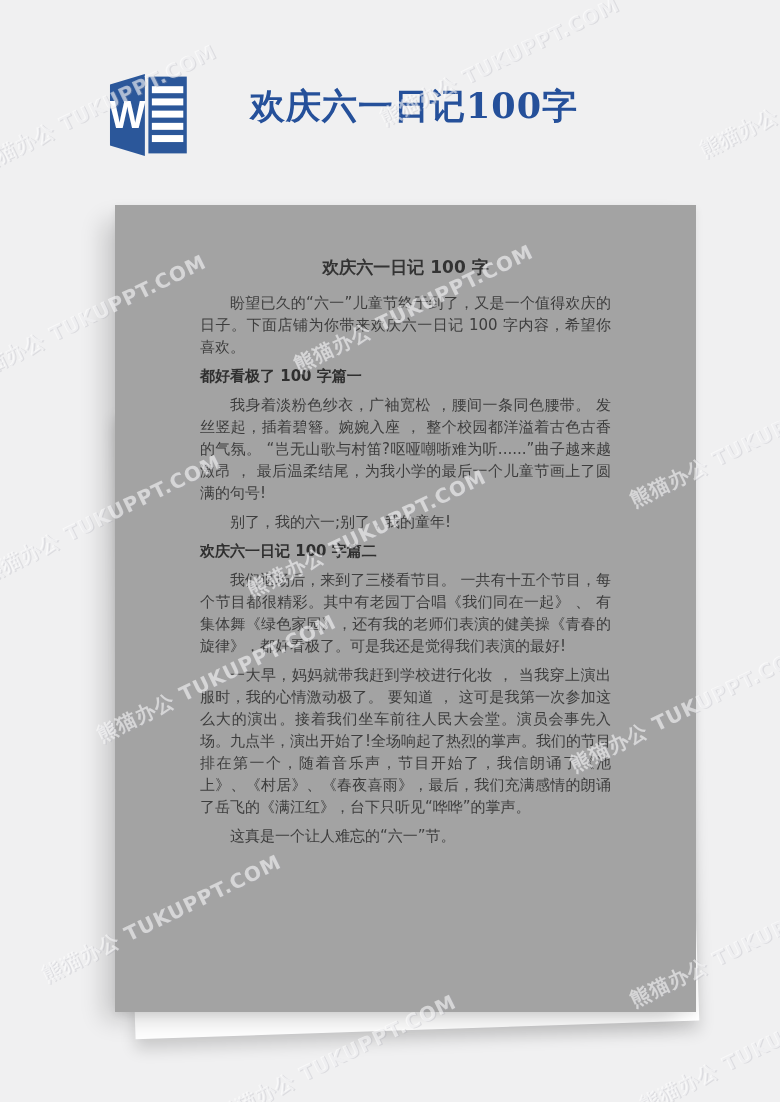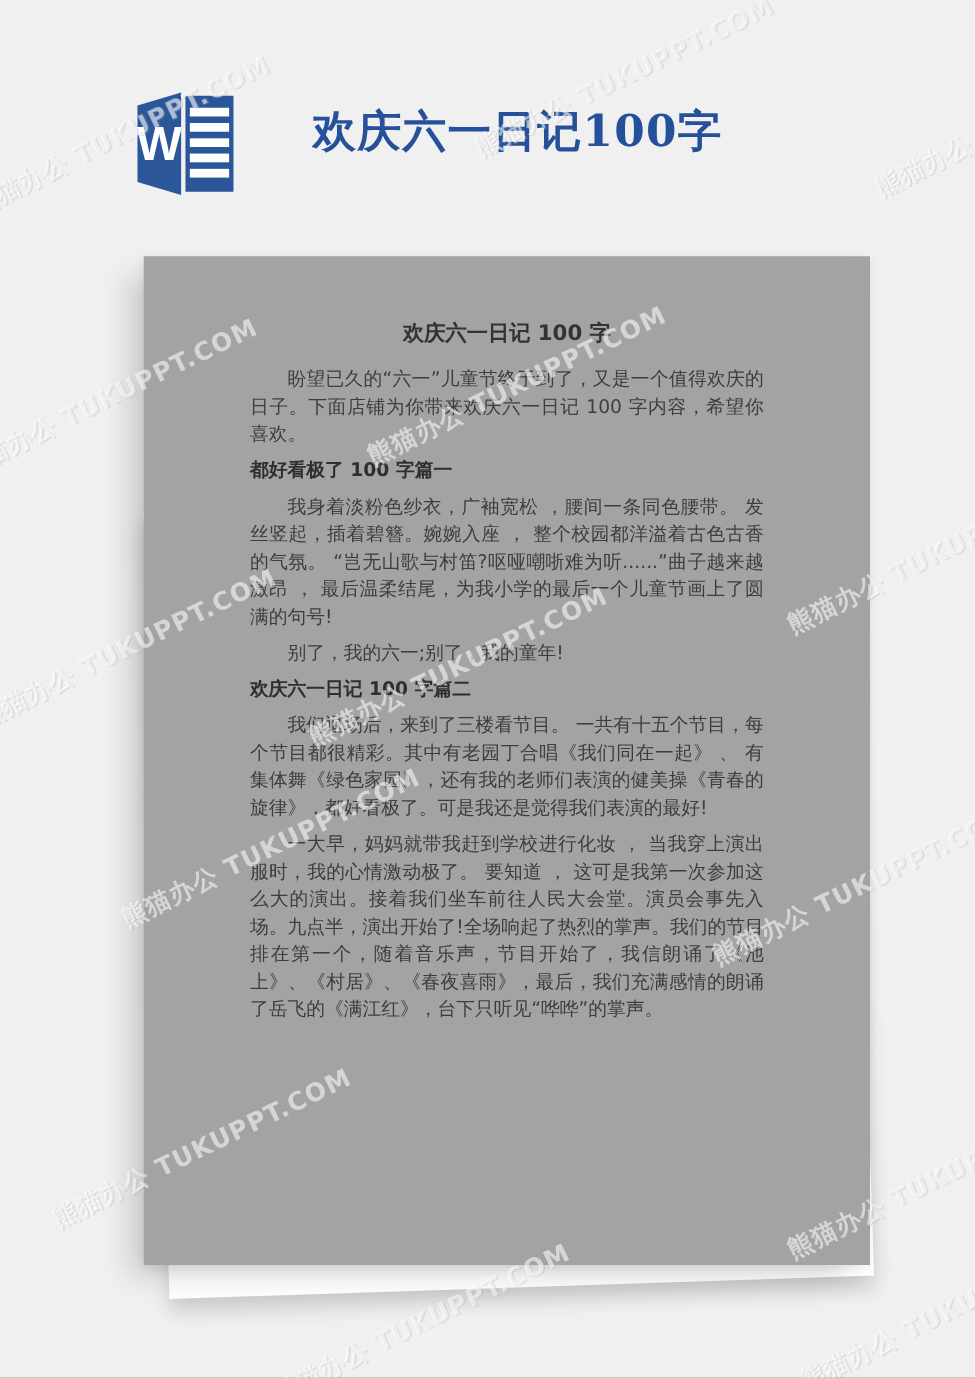--- a/index.html
+++ b/index.html
@@ -81,20 +81,21 @@
 <div class="paper">
   <div class="doc-title">欢庆六一日记 100 字</div>
   <div class="doc-body">
     <p class="body">盼望已久的“六一”儿童节终于到了，又是一个值得欢庆的日子。下面店铺为你带来欢庆六一日记 100 字内容，希望你喜欢。</p>
     <p class="heading">都好看极了 100 字篇一</p>
     <p class="body">我身着淡粉色纱衣，广袖宽松 ，腰间一条同色腰带。 发丝竖起，插着碧簪。婉婉入座 ， 整个校园都洋溢着古色古香的气氛。 “岂无山歌与村笛?呕哑嘲哳难为听......”曲子越来越激昂 ， 最后温柔结尾，为我小学的最后一个儿童节画上了圆满的句号!</p>
     <p class="body">别了，我的六一;别了，我的童年!</p>
     <p class="heading">欢庆六一日记 100 字篇二</p>
     <p class="body">我们退场后，来到了三楼看节目。 一共有十五个节目，每个节目都很精彩。其中有老园丁合唱《我们同在一起》 、 有集体舞《绿色家园》，还有我的老师们表演的健美操《青春的旋律》，都好看极了。可是我还是觉得我们表演的最好!</p>
     <p class="body">一大早，妈妈就带我赶到学校进行化妆 ， 当我穿上演出服时，我的心情激动极了。 要知道 ， 这可是我第一次参加这么大的演出。接着我们坐车前往人民大会堂。演员会事先入场。九点半，演出开始了!全场响起了热烈的掌声。我们的节目排在第一个，随着音乐声，节目开始了，我信朗诵了《池上》、《村居》、《春夜喜雨》，最后，我们充满感情的朗诵了岳飞的《满江红》，台下只听见“哗哗”的掌声。</p>
+    <p class="body">这真是一个让人难忘的“六一”节。</p>
   </div>
 </div>
 
 <div class="wm-layer">
   <span class="wm" style="left:-35px;top:95px">熊猫办公 TUKUPPT.COM</span>
   <span class="wm" style="left:368px;top:48px">熊猫办公 TUKUPPT.COM</span>
   <span class="wm" style="left:688px;top:80px">熊猫办公 TUKUPPT.COM</span>
   <span class="wm" style="left:-45px;top:305px">熊猫办公 TUKUPPT.COM</span>
   <span class="wm" style="left:282px;top:295px">熊猫办公 TUKUPPT.COM</span>
   <span class="wm" style="left:618px;top:430px">熊猫办公 TUKUPPT.COM</span>

